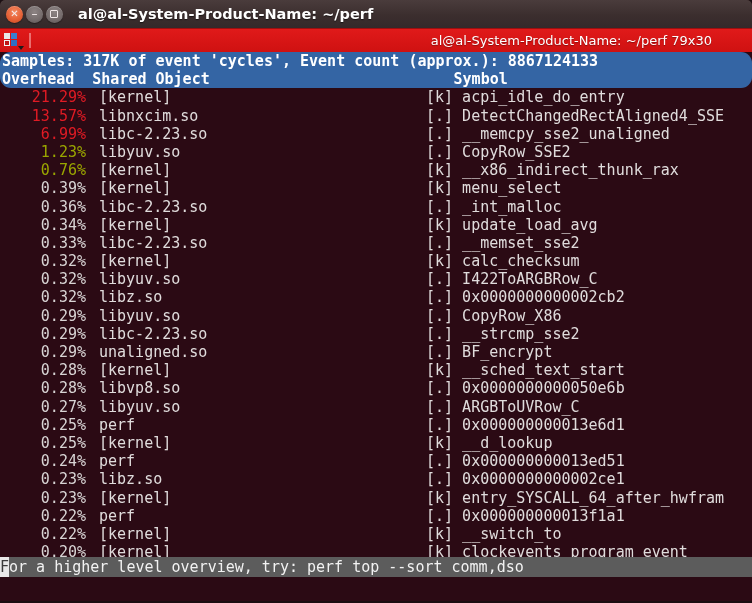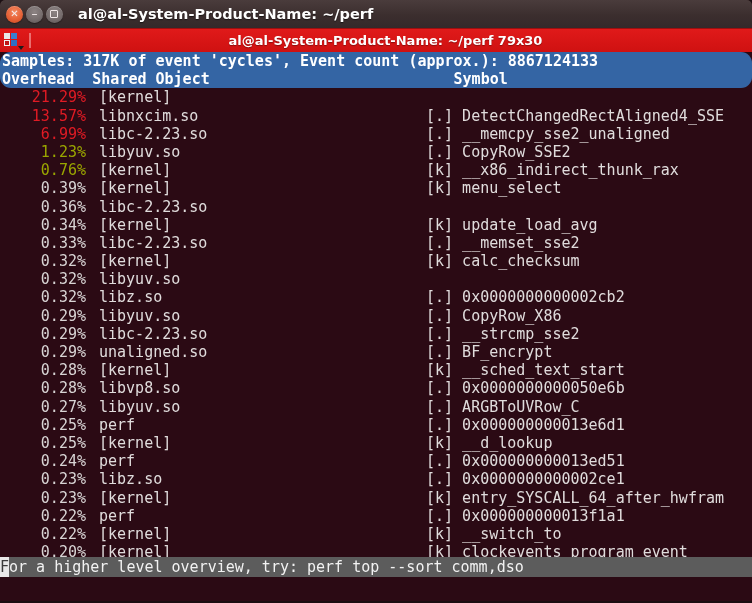--- a/index.html
+++ b/index.html
@@ -122,28 +122,28 @@
     width: 2px;
     height: 15px;
     background: #f2a0a0;
     margin-left: 9px;
     opacity: .65;
     flex: 0 0 2px;
   }
 
   #tab-title {
     flex: 1;
-    text-align: center;
+    text-align: right;
     color: #ffffff;
     font-family: "DejaVu Sans", "Liberation Sans", sans-serif;
     font-size: 13px;
-    font-weight: bold;
+    font-weight: normal;
     line-height: 24px;
     white-space: nowrap;
-    padding-right: 12px;
+    padding-right: 40px;
     text-shadow: 0 1px 1px rgba(0,0,0,.35);
   }
 
   
   #terminal {
     flex: 1 1 auto;
     background: #2b0a14;
     position: relative;
     overflow: hidden;
     padding: 0;
@@ -259,31 +259,31 @@
   </div>
 
   <div id="terminal">
 
     <div class="header-block">
       <div class="tline">Samples: 317K of event 'cycles', Event count (approx.): 8867124133</div>
       <div class="tline"><span class="hdr-overhead">Overhead</span><span>  </span><span class="hdr-dso">Shared Object</span><span>                           </span><span class="hdr-sym">Symbol</span></div>
     </div>
 
     <div class="rows" id="row-container">
-        <div class="row"><span class="c-pct pct-hi">21.29%</span><span class="c-dso">[kernel]</span></div>
+        <div class="row"><span class="c-pct pct-hi">21.29%</span><span class="c-dso">[kernel]</span><span class="c-sym">[k] acpi_idle_do_entry</span></div>
         <div class="row"><span class="c-pct pct-hi">13.57%</span><span class="c-dso">libnxcim.so</span><span class="c-sym">[.] DetectChangedRectAligned4_SSE</span></div>
         <div class="row"><span class="c-pct pct-hi">6.99%</span><span class="c-dso">libc-2.23.so</span><span class="c-sym">[.] __memcpy_sse2_unaligned</span></div>
         <div class="row"><span class="c-pct pct-mid">1.23%</span><span class="c-dso">libyuv.so</span><span class="c-sym">[.] CopyRow_SSE2</span></div>
         <div class="row"><span class="c-pct pct-mid">0.76%</span><span class="c-dso">[kernel]</span><span class="c-sym">[k] __x86_indirect_thunk_rax</span></div>
         <div class="row"><span class="c-pct pct-low">0.39%</span><span class="c-dso">[kernel]</span><span class="c-sym">[k] menu_select</span></div>
-        <div class="row"><span class="c-pct pct-low">0.36%</span><span class="c-dso">libc-2.23.so</span></div>
+        <div class="row"><span class="c-pct pct-low">0.36%</span><span class="c-dso">libc-2.23.so</span><span class="c-sym">[.] _int_malloc</span></div>
         <div class="row"><span class="c-pct pct-low">0.34%</span><span class="c-dso">[kernel]</span><span class="c-sym">[k] update_load_avg</span></div>
         <div class="row"><span class="c-pct pct-low">0.33%</span><span class="c-dso">libc-2.23.so</span><span class="c-sym">[.] __memset_sse2</span></div>
         <div class="row"><span class="c-pct pct-low">0.32%</span><span class="c-dso">[kernel]</span><span class="c-sym">[k] calc_checksum</span></div>
-        <div class="row"><span class="c-pct pct-low">0.32%</span><span class="c-dso">libyuv.so</span></div>
+        <div class="row"><span class="c-pct pct-low">0.32%</span><span class="c-dso">libyuv.so</span><span class="c-sym">[.] I422ToARGBRow_C</span></div>
         <div class="row"><span class="c-pct pct-low">0.32%</span><span class="c-dso">libz.so</span><span class="c-sym">[.] 0x0000000000002cb2</span></div>
         <div class="row"><span class="c-pct pct-low">0.29%</span><span class="c-dso">libyuv.so</span><span class="c-sym">[.] CopyRow_X86</span></div>
         <div class="row"><span class="c-pct pct-low">0.29%</span><span class="c-dso">libc-2.23.so</span><span class="c-sym">[.] __strcmp_sse2</span></div>
         <div class="row"><span class="c-pct pct-low">0.29%</span><span class="c-dso">unaligned.so</span><span class="c-sym">[.] BF_encrypt</span></div>
         <div class="row"><span class="c-pct pct-low">0.28%</span><span class="c-dso">[kernel]</span><span class="c-sym">[k] __sched_text_start</span></div>
         <div class="row"><span class="c-pct pct-low">0.28%</span><span class="c-dso">libvp8.so</span><span class="c-sym">[.] 0x0000000000050e6b</span></div>
         <div class="row"><span class="c-pct pct-low">0.27%</span><span class="c-dso">libyuv.so</span><span class="c-sym">[.] ARGBToUVRow_C</span></div>
         <div class="row"><span class="c-pct pct-low">0.25%</span><span class="c-dso">perf</span><span class="c-sym">[.] 0x000000000013e6d1</span></div>
         <div class="row"><span class="c-pct pct-low">0.25%</span><span class="c-dso">[kernel]</span><span class="c-sym">[k] __d_lookup</span></div>
         <div class="row"><span class="c-pct pct-low">0.24%</span><span class="c-dso">perf</span><span class="c-sym">[.] 0x000000000013ed51</span></div>

